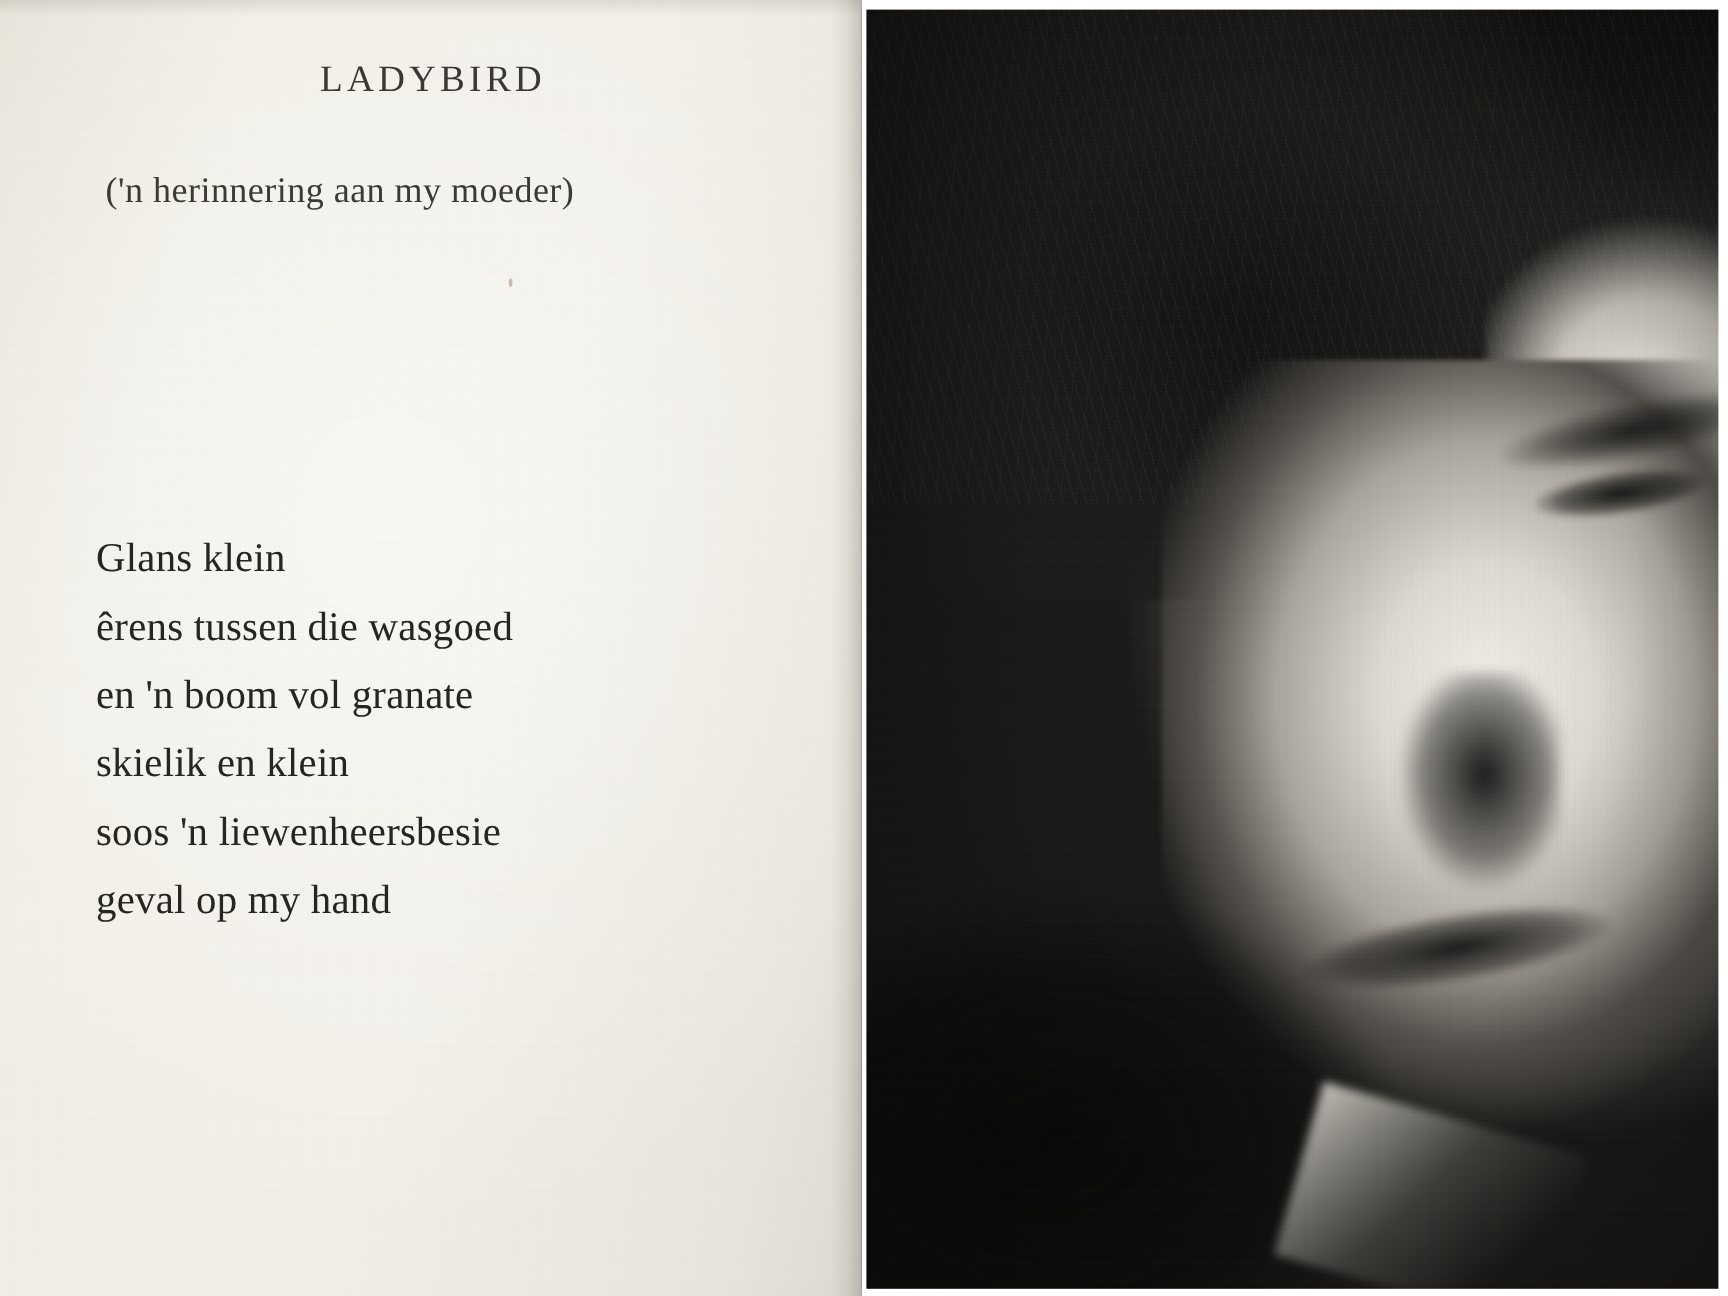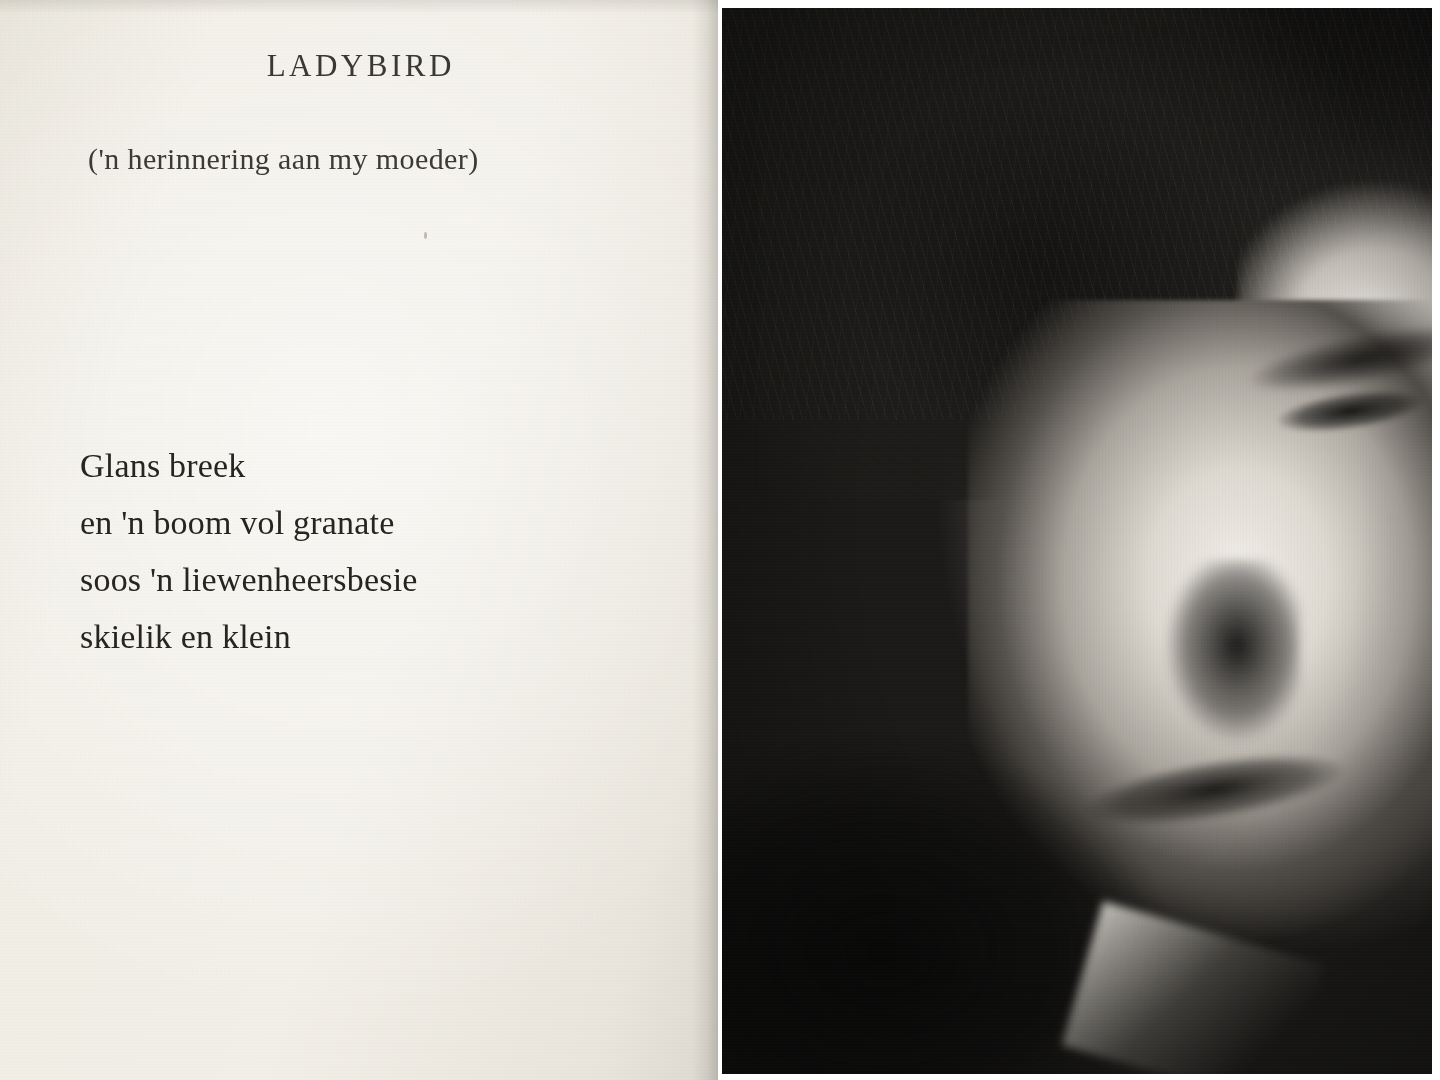--- a/index.html
+++ b/index.html
@@ -265,24 +265,26 @@
     <div class="paper-tone"></div>
     <div class="paper-grain"></div>
     <div class="page-top-shadow"></div>
 
     <div class="page-content">
       <div class="poem-title">LADYBIRD</div>
       <div class="poem-dedication">('n herinnering aan my moeder)</div>
       <div class="ink-speck"></div>
 
       <div class="poem-body">
-        <div class="poem-line">Glans breek</div>
+        <div class="poem-line">Glans klein</div>
+        <div class="poem-line">êrens tussen die wasgoed</div>
         <div class="poem-line">en 'n boom vol granate</div>
+        <div class="poem-line">skielik en klein</div>
         <div class="poem-line">soos 'n liewenheersbesie</div>
-        <div class="poem-line">skielik en klein</div>
+        <div class="poem-line">geval op my hand</div>
       </div>
     </div>
 
     <div class="page-edge-shadow"></div>
   </div>
 
   <div class="photo-panel">
     <div class="photo-base"></div>
     <div class="hair"></div>
     <div class="hair-strands"></div>

